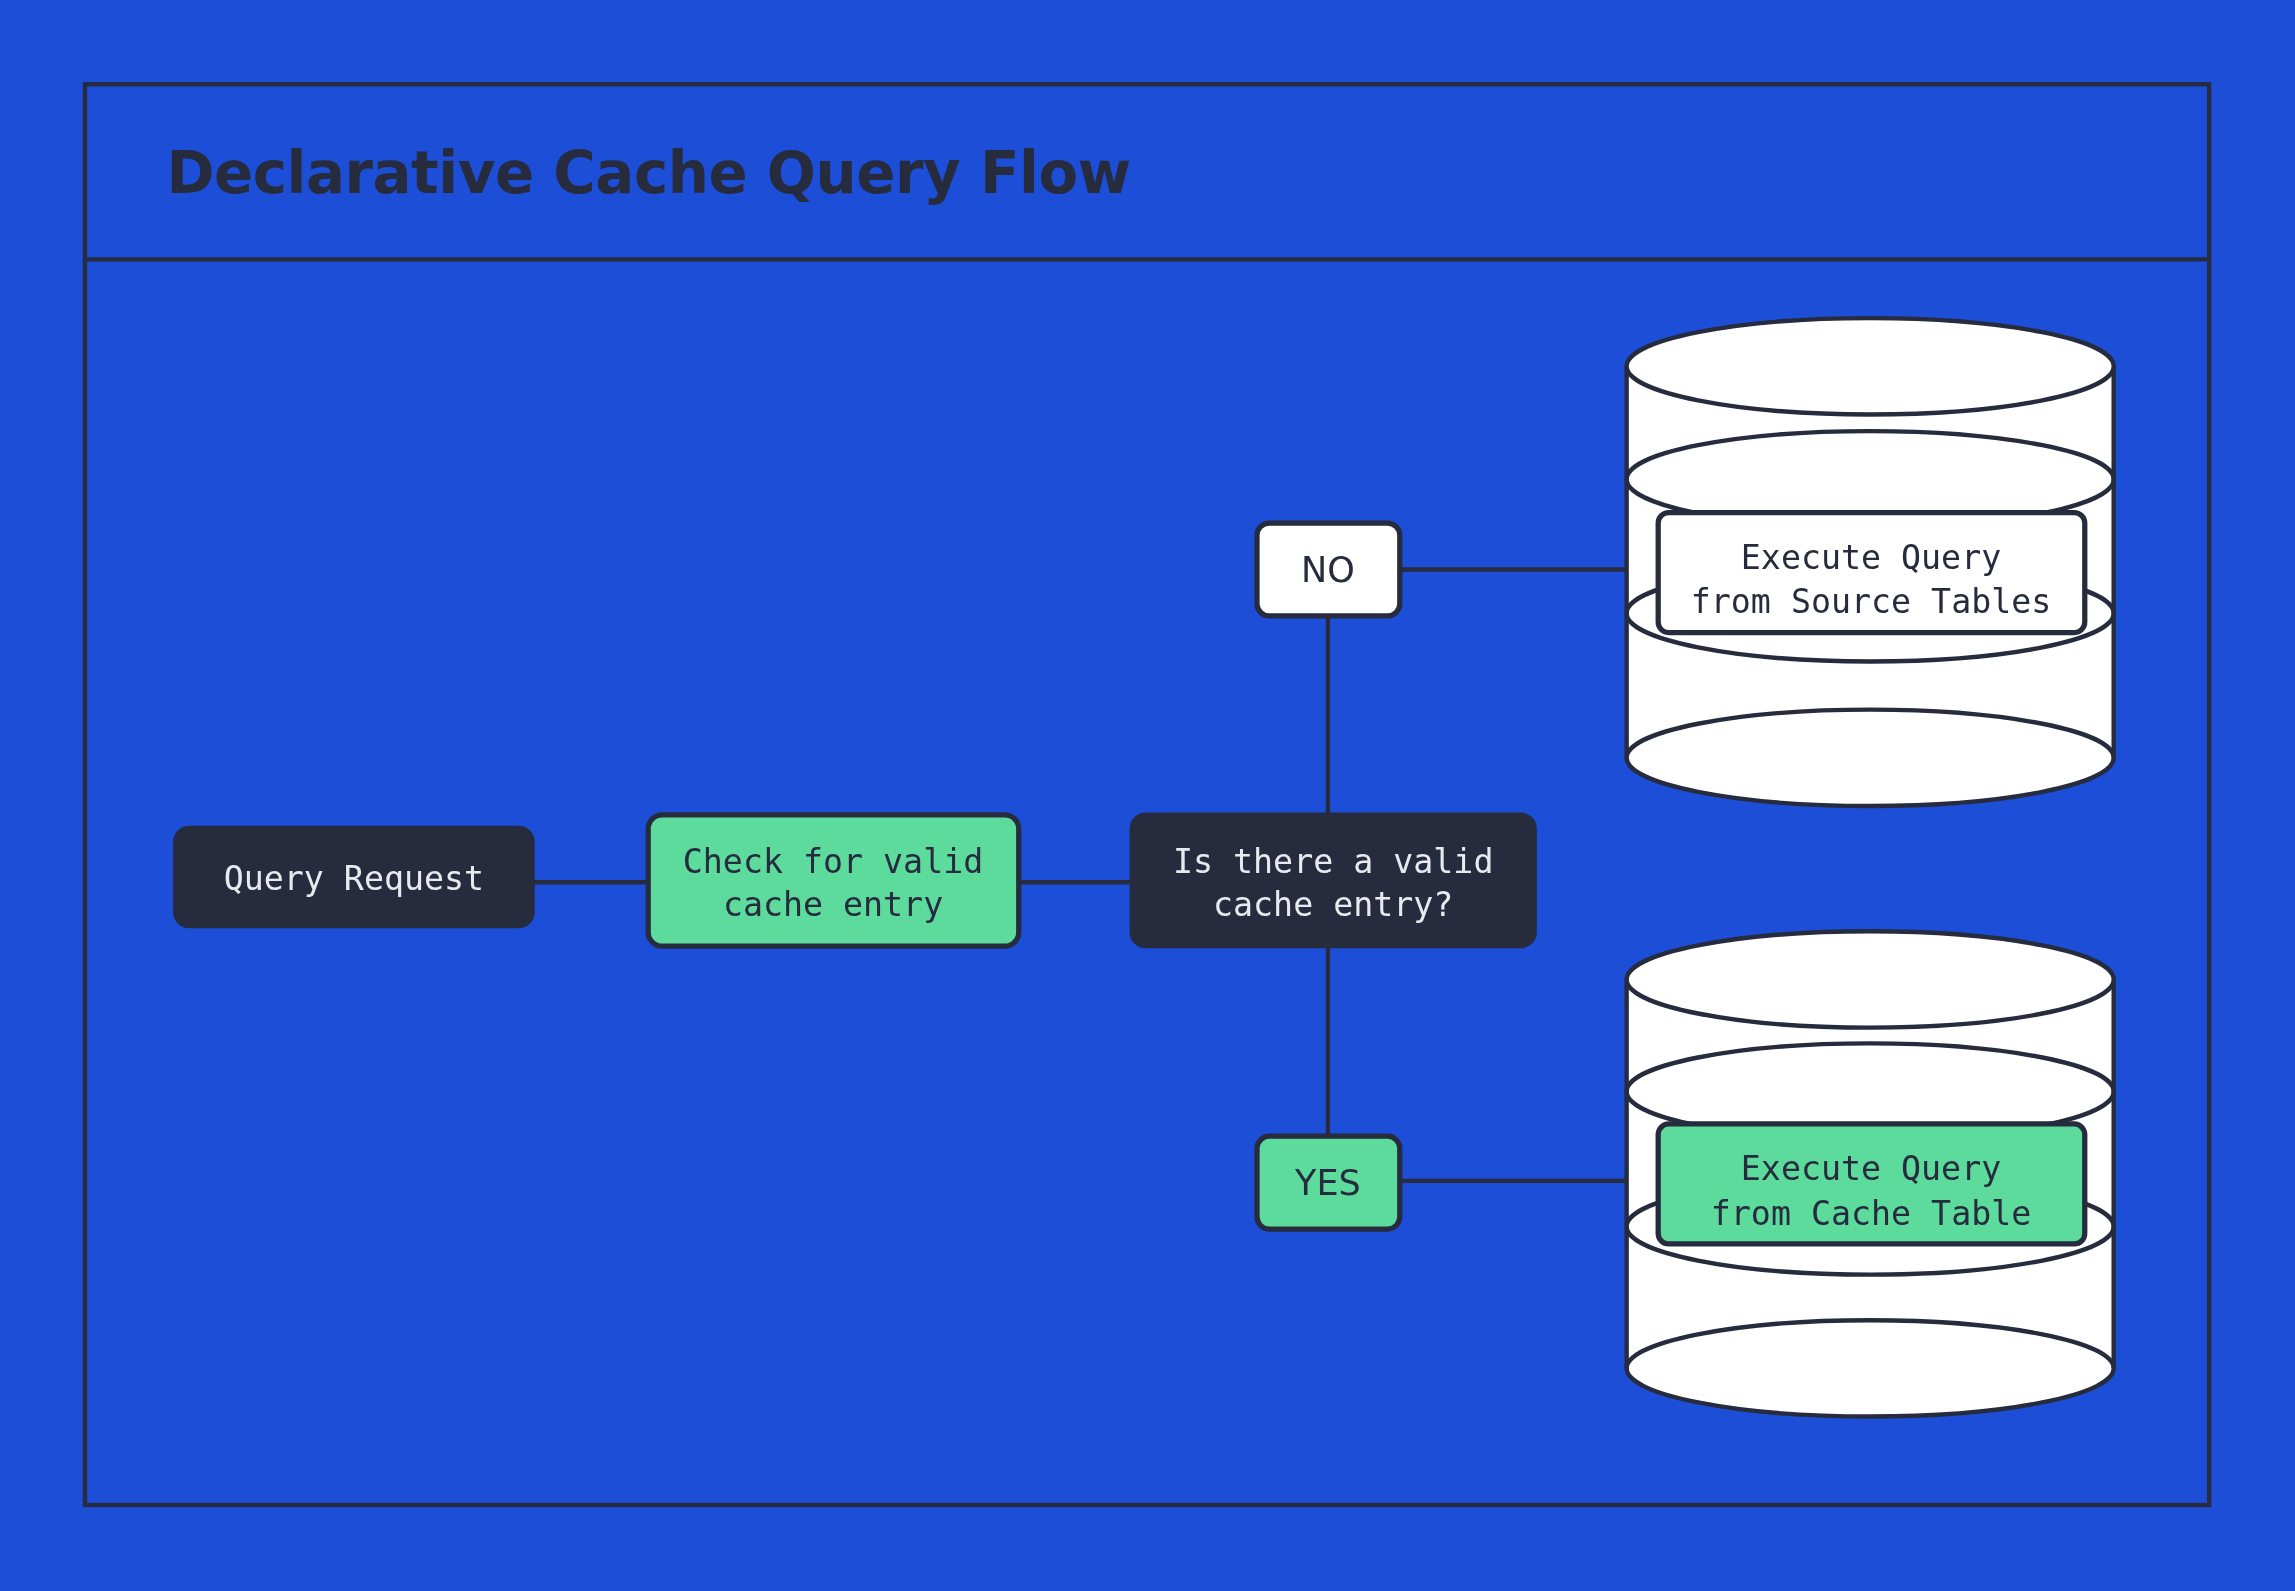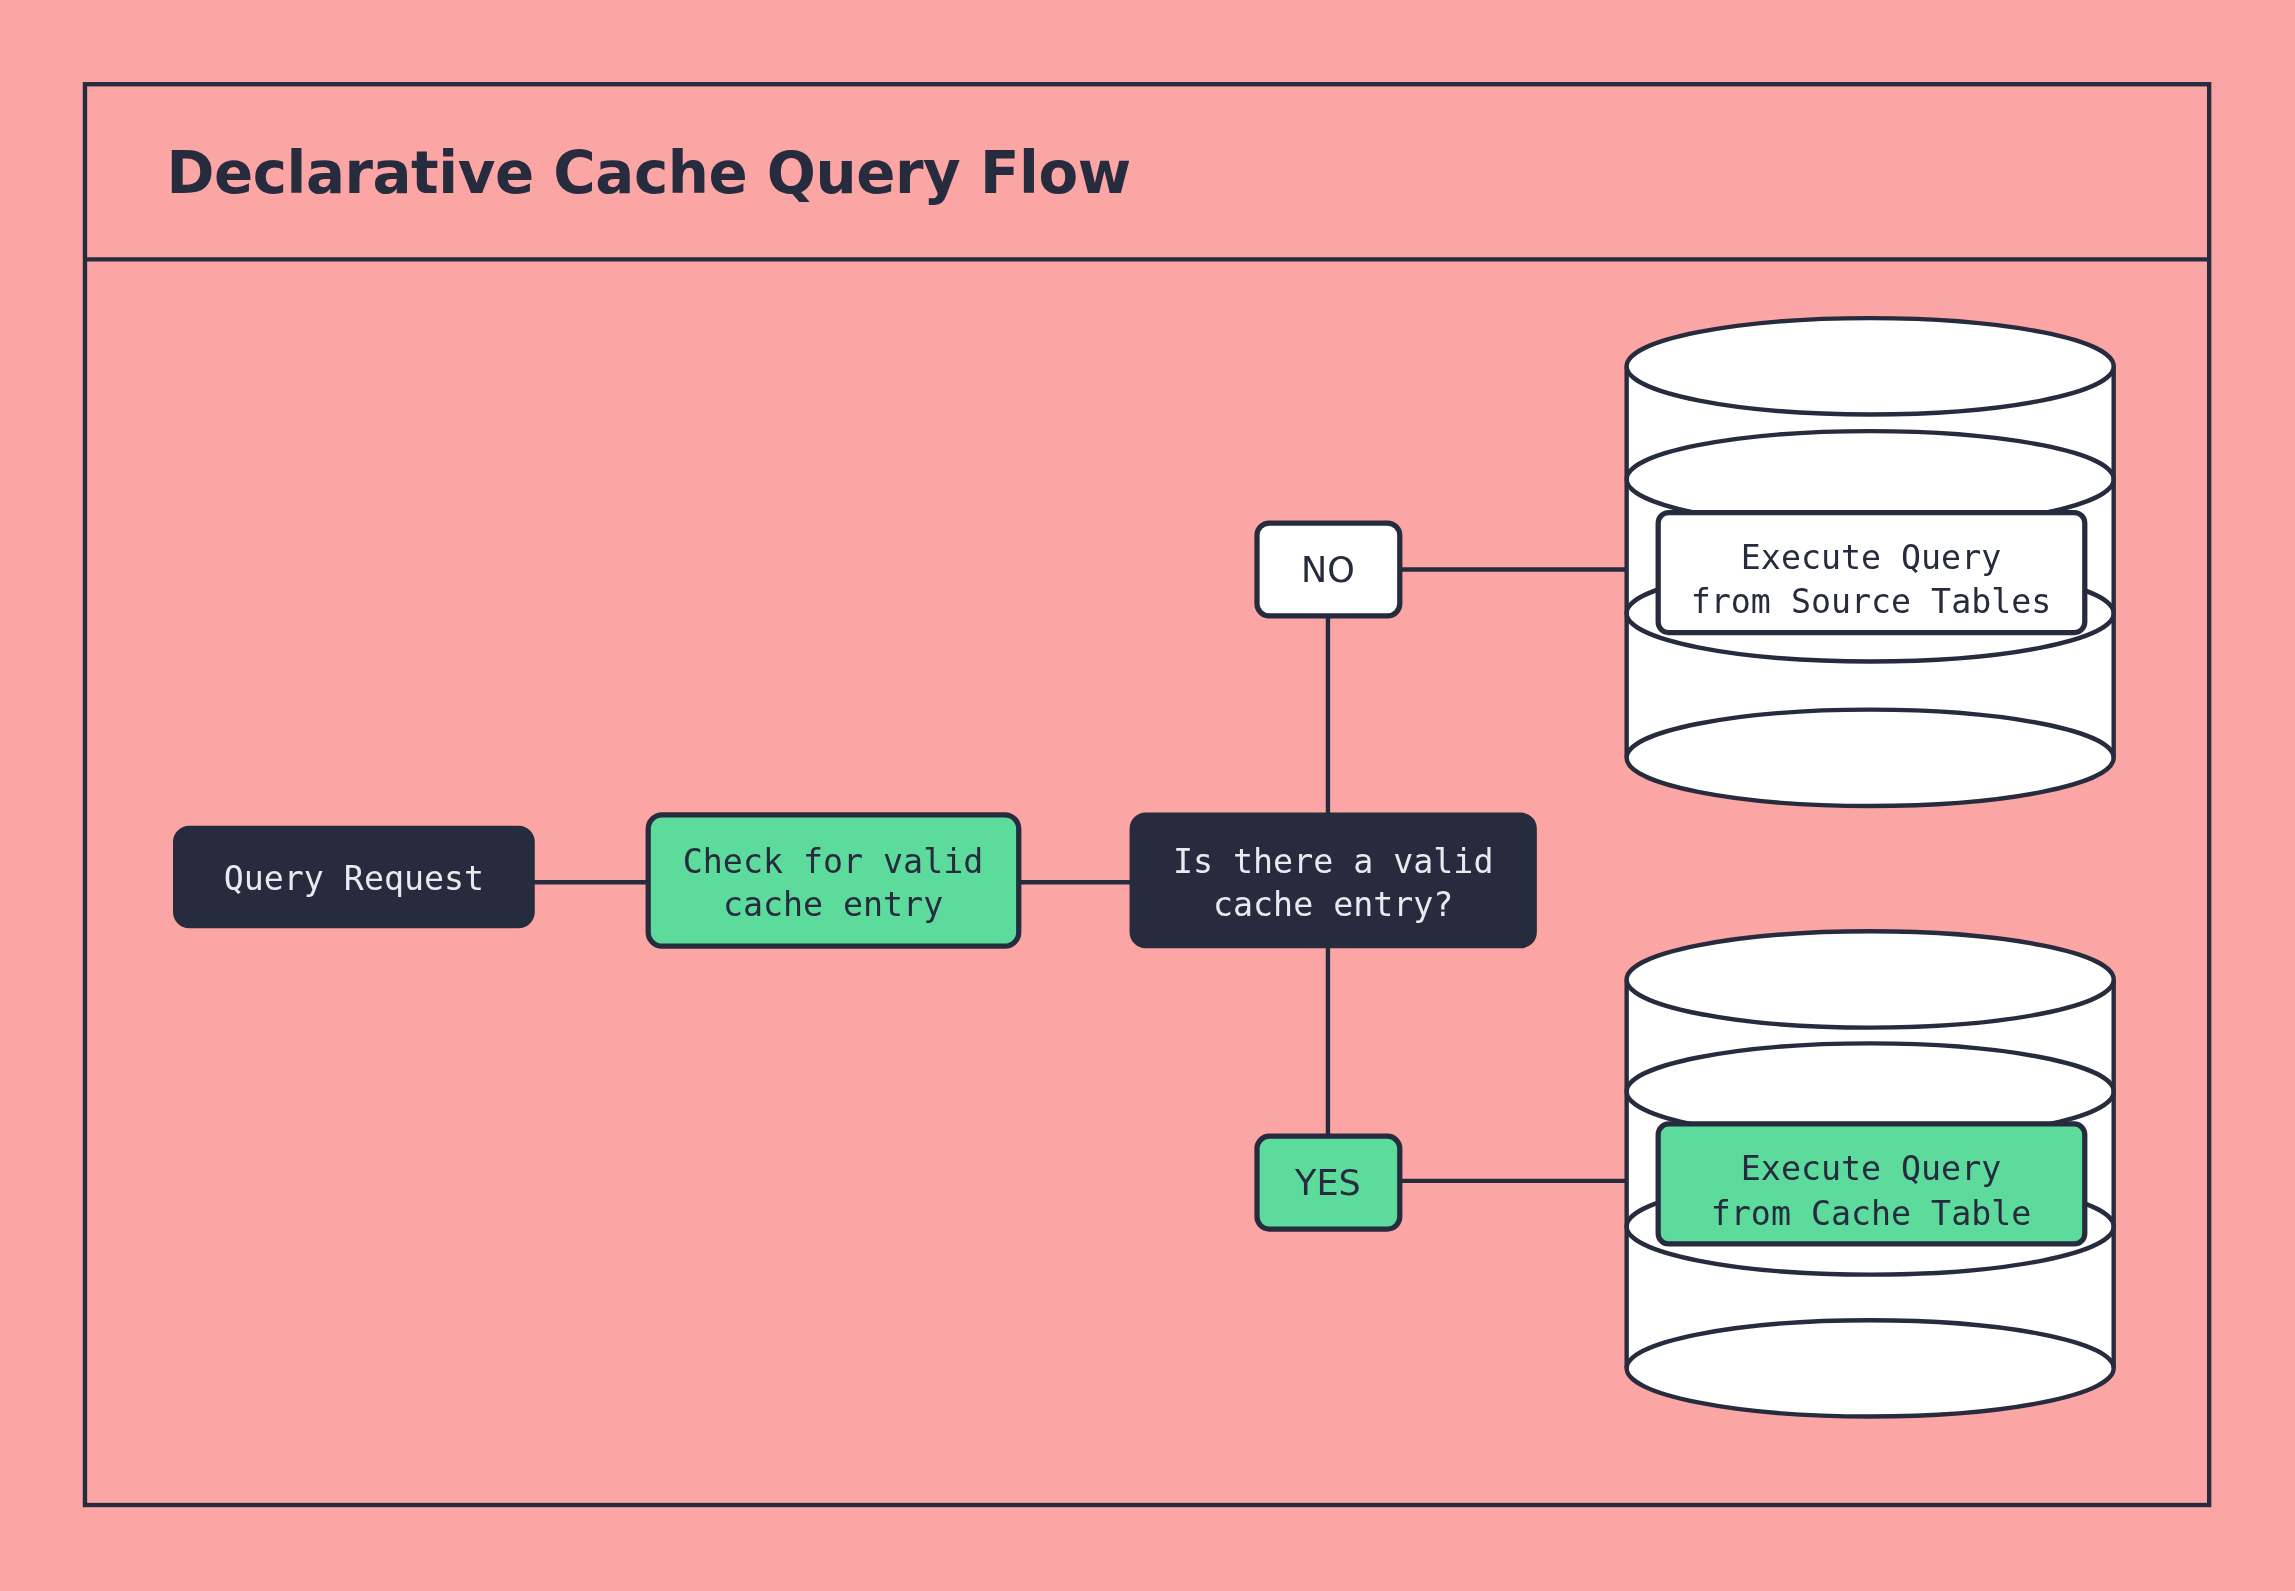--- a/index.html
+++ b/index.html
@@ -10,21 +10,21 @@
   body {
     width: 2295px;
     height: 1591px;
     font-family: "Liberation Sans", sans-serif;
     overflow: hidden;
   }
   #stage {
     position: relative;
     width: 2295px;
     height: 1591px;
-    background: #fca5a5;
+    background: #1d4ed8;
   }
   svg.diagram {
     position: absolute;
     left: 0;
     top: 0;
     width: 2295px;
     height: 1591px;
     display: block;
   }
   .frame-rect {

